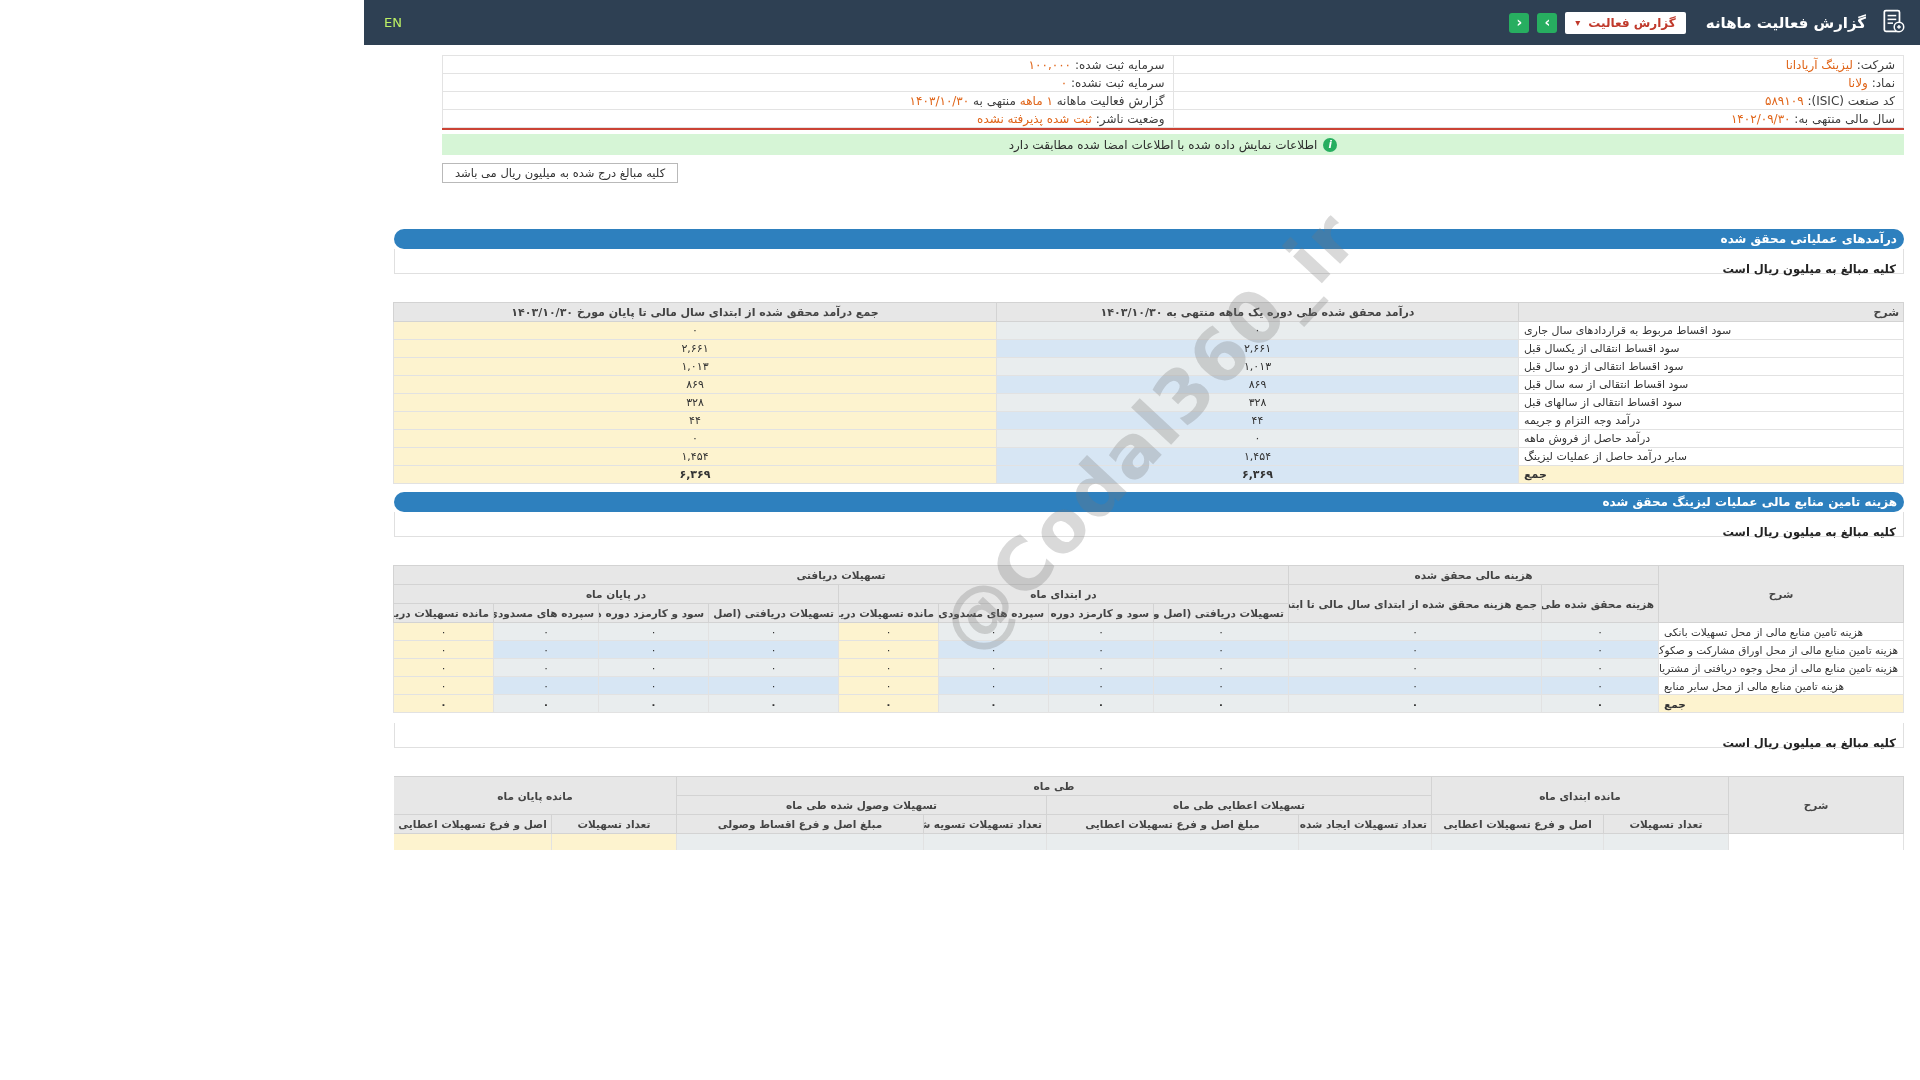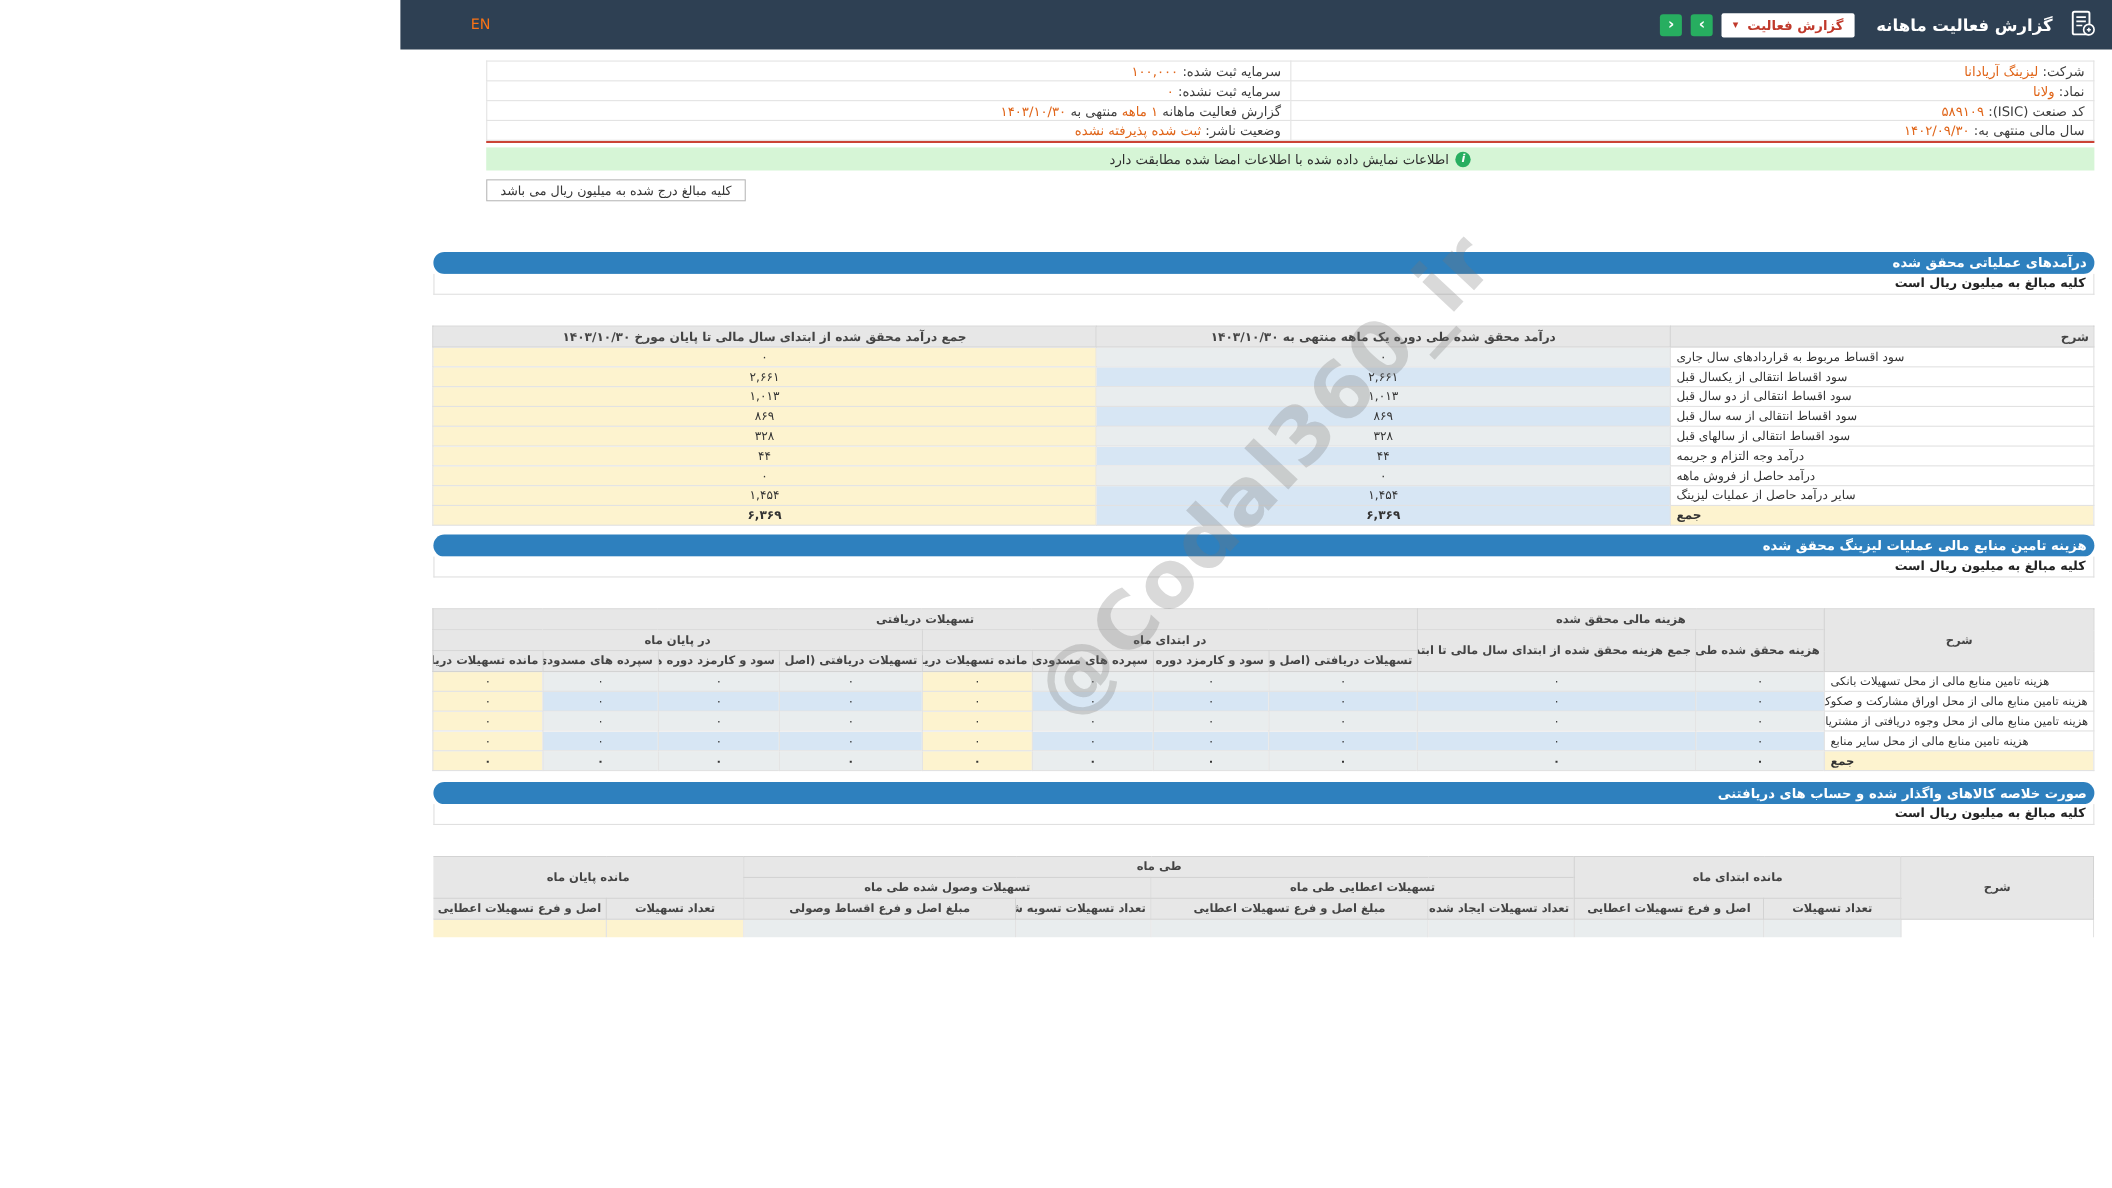--- a/index.html
+++ b/index.html
@@ -17,21 +17,21 @@
     padding:0 14px 0 20px; }
   .tb-right { display:flex; align-items:center; gap:8px; }
   .tb-title { color:#fff; font-size:15px; font-weight:600; margin:0 6px 0 12px; }
   .report-dropdown { background:#fff; color:var(--red,#c0392b); border:none; border-radius:2px;
     height:22px; padding:0 10px; font-size:12px; font-weight:bold;
     display:flex; align-items:center; gap:8px; cursor:pointer; font-family:inherit; }
   .caret { font-size:10px; line-height:1; }
   .nav-btn { width:20px; height:20px; background:var(--green,#27ae60); color:#fff; border:none;
     border-radius:3px; font-size:14px; font-weight:bold; cursor:pointer;
     display:flex; align-items:center; justify-content:center; padding:0 0 2px 0; font-family:inherit; }
-  .en-link { color:#f97316; font-size:13px; cursor:pointer; text-decoration:none; direction:ltr;margin-left:44px; }
+  .en-link { color:#bef264; font-size:13px; cursor:pointer; text-decoration:none; direction:ltr; }
 
   
   .info-wrap { width:1462px; margin:10px 16px 0 78px; border-bottom:2px solid var(--red_line,#cb4335); }
   .info-table { width:100%; border-collapse:collapse; font-size:12px; table-layout:fixed; }
   .info-table td { width:50%; border:1px solid #e3e3e3; padding:1px 8px; height:18px; color:#3d3d3d;margin-top:16px; }
   .lbl { color:#3d3d3d; }
   .val { color:var(--link_orange,#e06519); }
   a.val { text-decoration:none; cursor:pointer; }
 
   .green-banner { width:1462px; margin:4px 16px 0 78px; background:var(--banner_bg,#d6f5d6);
@@ -45,21 +45,21 @@
     padding:2px 12px; font-size:11.5px; color:#333; background:#fff; }
 
   
   .block { width:1510px; margin-right:16px; margin-left:30px; }
   .b1 { margin-top:46px; }
   .b2 { margin-top:8px; }
   .b3 { margin-top:10px; }
   .sec-header { background:var(--section_header_bg,#2e80be); color:#fff; font-weight:bold;
     font-size:12px; height:20px; line-height:20px; padding:0 7px;border-radius:10px; }
   .sec-unit { border:1px solid #e0e0e0; border-top:none; font-weight:bold; font-size:11.5px;
-    height:19px; line-height:17px; padding:0 7px; color:#222; background:#fff; }
+    height:19px; line-height:17px; padding:12px 7px; color:#222; background:#fff; }
 
   .data-table { border-collapse:collapse; width:100%; font-size:11px; margin-top:28px; table-layout:fixed; }
   .data-table th { background:#e7e7e7; color:#444; font-weight:bold; border:1px solid #d3d3d3;
     height:19px; padding:1px 4px; text-align:center; overflow:hidden; white-space:nowrap;margin-left:21px; }
   .data-table td { border:1px solid #e2e2e2; height:18px; padding:1px 5px; color:#333;
     overflow:hidden; white-space:nowrap; }
   .lbl-cell { text-align:left; background:#fff; }
   .num { text-align:center; }
   .desc-th-right { text-align:right !important; padding-left:10px; }
 
@@ -352,21 +352,20 @@
             <td class="num">۰</td>
             <td class="num">۰</td>
             <td class="num">۰</td>
             <td class="num">۰</td>
           </tr>
       </tbody>
     </table>
   </section>
 
   <section class="block b3">
-    <div class="sec-header">صورت خلاصه کالاهای واگذار شده و حساب های دریافتنی</div>
     <div class="sec-unit">کلیه مبالغ به میلیون ریال است</div>
     <div class="t3-wrap">
       <table class="data-table t3">
         <colgroup>
           <col style="width:175px">
             <col style="width:125px">
             <col style="width:172px">
           <col style="width:133px">
             <col style="width:252px">
             <col style="width:123px">

